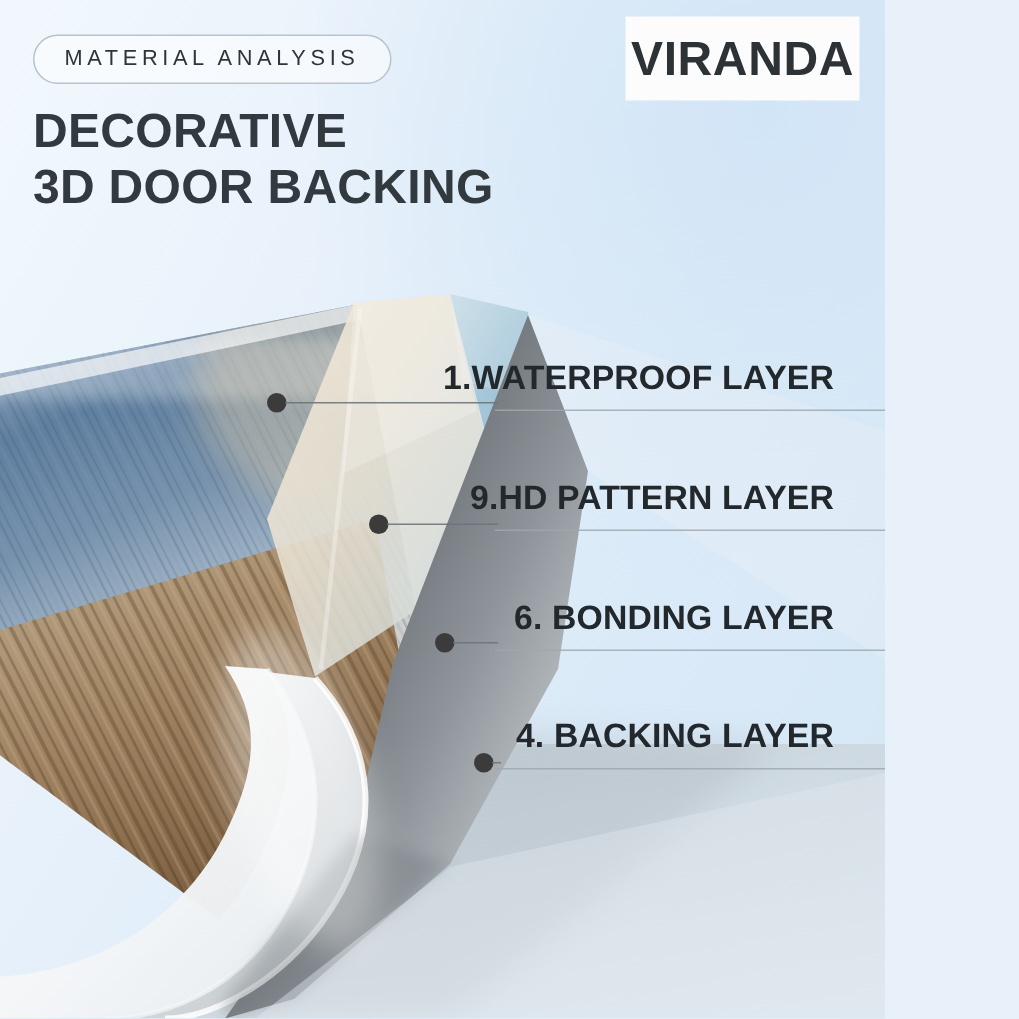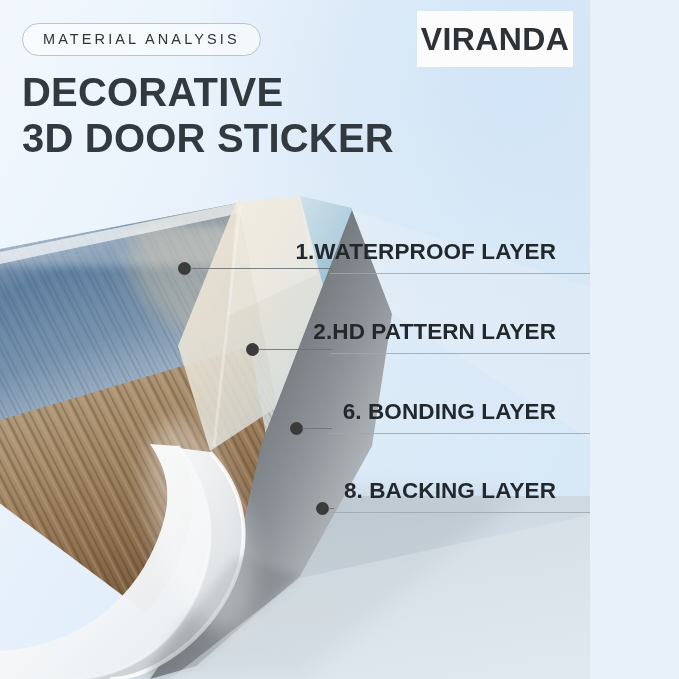--- a/index.html
+++ b/index.html
@@ -30,21 +30,21 @@
   .pill{
     position:absolute;left:22px;top:23px;
     padding:7px 20px 8px 20px;
     border:1px solid #b9c3cb;border-radius:22px;
     background:rgba(255,255,255,.55);
     font-size:14.5px;letter-spacing:3.1px;color:#2f3438;
     white-space:nowrap;
   }
   .title{
     position:absolute;left:22px;top:69px;
-    font-size:40px;font-weight:bold;line-height:1.16;
+    font-size:32px;font-weight:bold;line-height:1.16;
     color:#333a3f;letter-spacing:.2px;white-space:nowrap;
   }
   .title .l2{display:block;}
 
   .brand-box{
     position:absolute;right:17px;top:11px;
     width:156px;height:56px;
     background:#fcfcfc;
     display:flex;align-items:center;justify-content:center;
   }
@@ -214,48 +214,48 @@
       <ellipse cx="200" cy="330" rx="46" ry="110" fill="#ffffff" opacity="0.35" transform="rotate(-16 200 330)" filter="url(#soft2)"></ellipse>
     </svg>
   </div>
 
   <div class="pill">
     <span>MATERIAL ANALYSIS</span>
   </div>
 
   <div class="title">
     <span>DECORATIVE</span>
-    <span class="l2">3D DOOR STICKER</span>
+    <span class="l2">3D DOOR BACKING</span>
   </div>
 
   <div class="brand-box">
     <span>VIRANDA</span>
   </div>
 
   <div class="callout" style="top:241px;">
     <span class="lbl">1.WATERPROOF LAYER</span>
   </div>
   <div class="rule" style="left:330px;top:273px;width:315px;"></div>
   <div class="dot" style="left:178px;top:262px;"></div>
   <div class="lead" style="left:190px;top:268px;width:142px;"></div>
 
   <div class="callout" style="top:321px;">
-    <span class="lbl">2.HD PATTERN LAYER</span>
+    <span class="lbl">9.HD PATTERN LAYER</span>
   </div>
   <div class="rule" style="left:330px;top:353px;width:315px;"></div>
   <div class="dot" style="left:246px;top:343px;"></div>
   <div class="lead" style="left:258px;top:349px;width:74px;"></div>
 
   <div class="callout" style="top:401px;">
     <span class="lbl">6. BONDING LAYER</span>
   </div>
   <div class="rule" style="left:330px;top:433px;width:315px;"></div>
   <div class="dot" style="left:290px;top:422px;"></div>
   <div class="lead" style="left:302px;top:428px;width:30px;"></div>
 
   <div class="callout" style="top:480px;">
-    <span class="lbl">8. BACKING LAYER</span>
+    <span class="lbl">4. BACKING LAYER</span>
   </div>
   <div class="rule" style="left:330px;top:512px;width:315px;"></div>
   <div class="dot" style="left:316px;top:502px;"></div>
   <div class="lead" style="left:328px;top:508px;width:6px;"></div>
 
 </div>
 
 </body></html>

